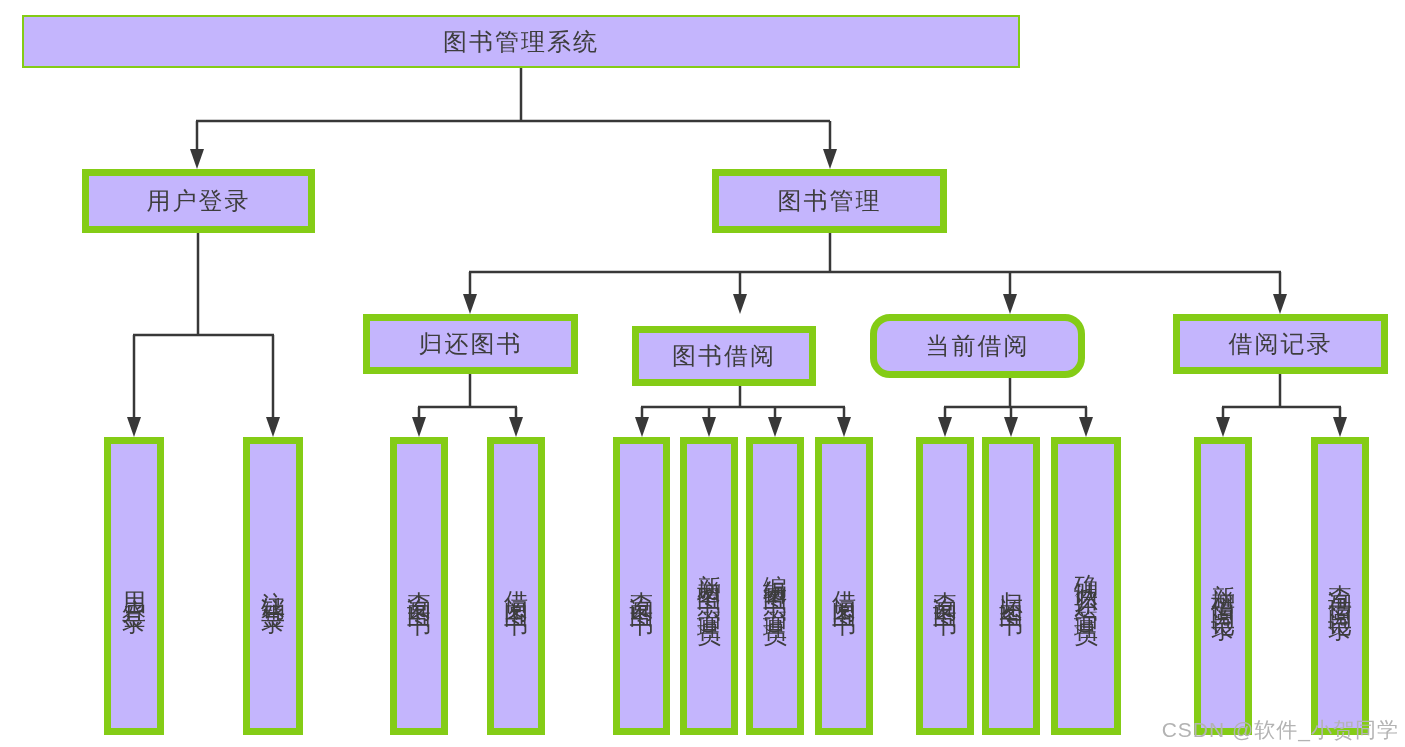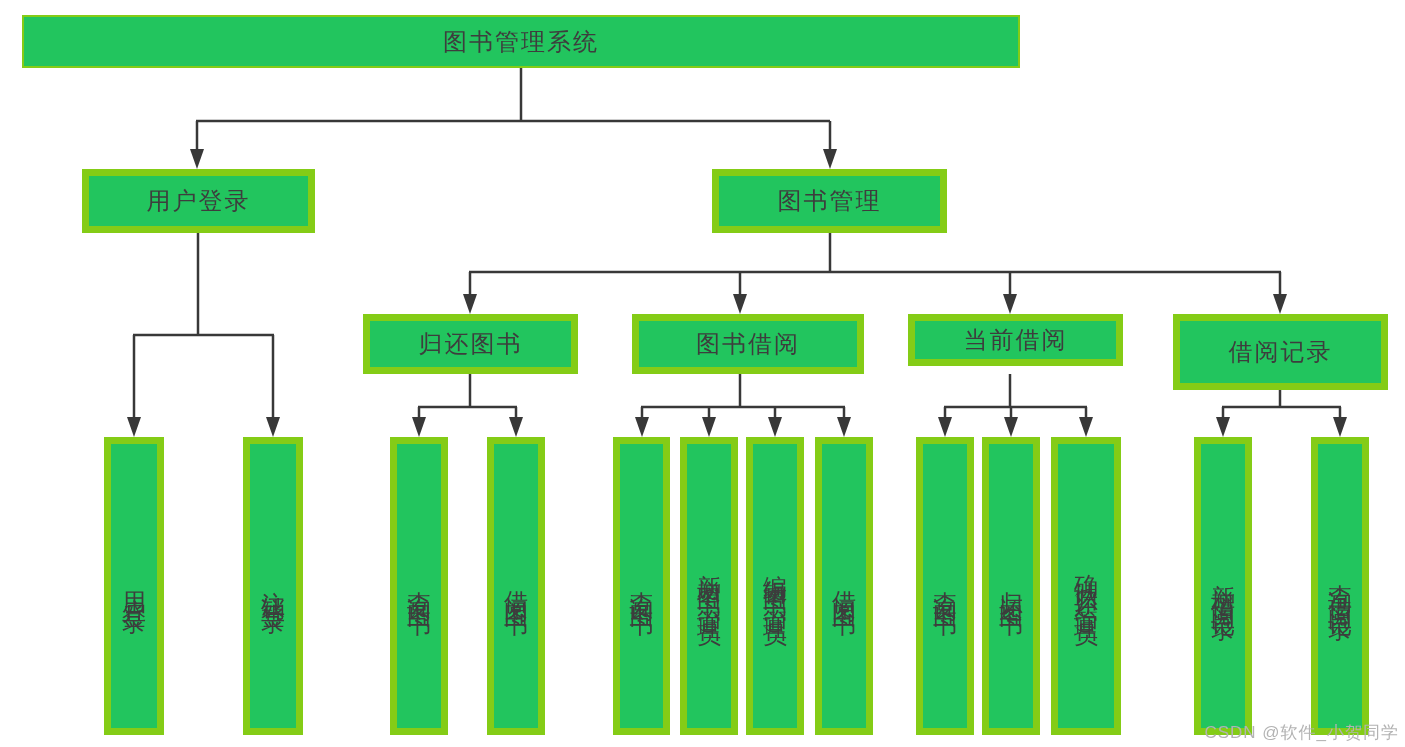--- a/index.html
+++ b/index.html
@@ -18,21 +18,21 @@
   svg.connectors {
     position: absolute;
     left: 0; top: 0;
     width: 1405px;
     height: 747px;
     pointer-events: none;
   }
   .box {
     position: absolute;
     box-sizing: border-box;
-    background: #22c55e;
+    background: #c4b5fd;
     border: 7px solid #84cc16;
     color: #3d3d3d;
     display: flex;
     align-items: center;
     justify-content: center;
     text-align: center;
   }
   .box.root { border-width: 2px; }
   .hlabel {
     font-size: 24px;
@@ -45,42 +45,42 @@
     text-orientation: mixed;
     font-size: 24px;
     letter-spacing: 7px;
     line-height: 1;
   }
   
   .root            { left: 22px;   top: 15px;  width: 998px; height: 53px; }
   .n-user-login    { left: 82px;   top: 169px; width: 233px; height: 64px; }
   .n-book-mgmt     { left: 712px;  top: 169px; width: 235px; height: 64px; justify-content: center; }
   .n-new-book      { left: 363px;  top: 314px; width: 215px; height: 60px; }
-  .n-book-borrow   { left: 632px;  top: 314px; width: 232px; height: 60px; }
-  .n-cur-borrow    { left: 908px;  top: 314px; width: 215px; height: 52px; }
-  .n-borrow-rec    { left: 1173px; top: 314px; width: 215px; height: 76px; }
+  .n-book-borrow   { left: 632px;  top: 326px; width: 184px; height: 60px; }
+  .n-cur-borrow    { left: 870px;  top: 314px; width: 215px; height: 64px; border-radius: 20px; }
+  .n-borrow-rec    { left: 1173px; top: 314px; width: 215px; height: 60px; }
   .leaf            { top: 437px; height: 298px; }
   .lf-login        { left: 104px;  width: 60px; }
   .lf-logout       { left: 243px;  width: 60px; }
   .lf-query1       { left: 390px;  width: 58px; }
   .lf-borrow1      { left: 487px;  width: 58px; }
   .lf-query2       { left: 613px;  width: 57px; }
   .lf-add-book     { left: 680px;  width: 58px; }
   .lf-edit-book    { left: 746px;  width: 58px; }
   .lf-borrow2      { left: 815px;  width: 58px; }
   .lf-query3       { left: 916px;  width: 58px; }
   .lf-return       { left: 982px;  width: 58px; }
   .lf-confirm      { left: 1051px; width: 70px; }
   .lf-add-rec      { left: 1194px; width: 58px; }
   .lf-query-rec    { left: 1311px; width: 58px; }
   .watermark {
     position: absolute;
     right: 6px;
     bottom: 3px;
-    font-size: 17px;
+    font-size: 21px;
     color: #b3b3b3;
     letter-spacing: 1px;
     z-index: 5;
     white-space: nowrap;
   }
 </style>
 </head>
 <body>
 
 <div class="canvas">

